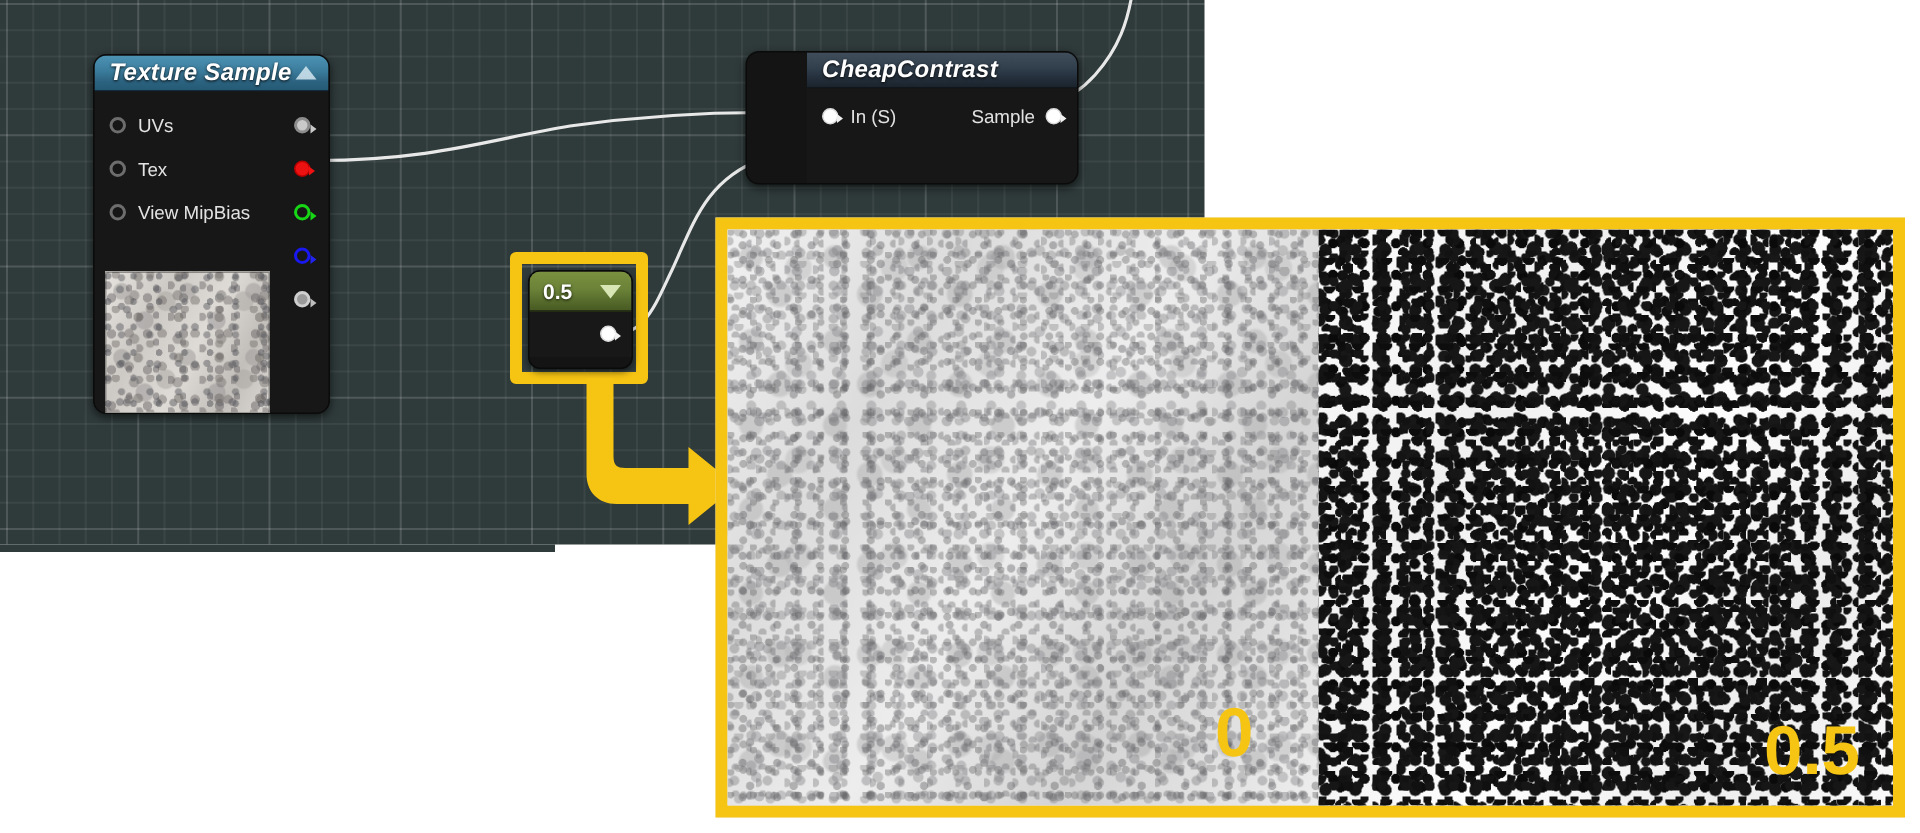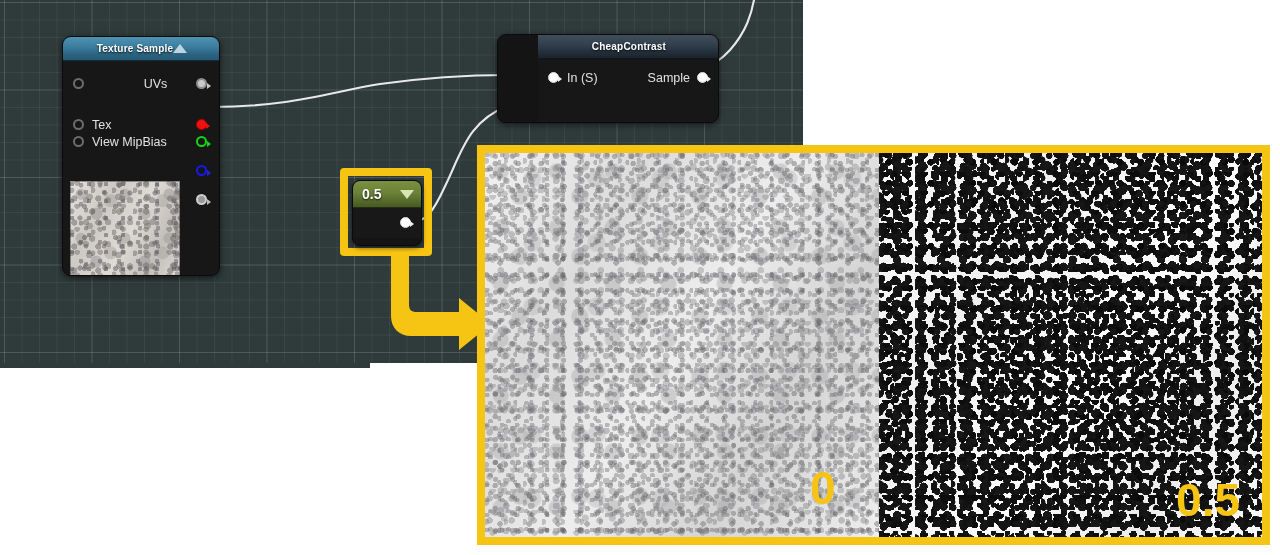--- a/index.html
+++ b/index.html
@@ -50,27 +50,28 @@
     border-radius: 9px;
     background: #141414;
     box-shadow: 0 2px 6px rgba(0,0,0,0.6);
     overflow: hidden;
     border: 1px solid #0b0b0b;
   }
   .node-header {
     height: 23px;
     display: flex;
     align-items: center;
-    justify-content: center;
+    justify-content: space-between;
     padding: 0 8px 0 10px;
     color: #ffffff;
-    font-size: 10px;
+    font-size: 16px;
     font-weight: bold;
     text-shadow: 0 1px 2px rgba(0,0,0,0.9);
     letter-spacing: .2px;
+    font-style: italic;
   }
   .hdr-texture {
     background: linear-gradient(to bottom, #4d93b4 0%, #3b7c9c 45%, #2c6380 75%, #245a74 100%);
     border-bottom: 1px solid #14293a;
   }
   .hdr-contrast {
     background: linear-gradient(to bottom, #404e5c 0%, #33414f 40%, #222d39 78%, #1b242d 100%);
     border-bottom: 1px solid #10161c;
   }
   .collapse-tri {
@@ -289,27 +290,27 @@
     <path d="M664,75 C690,75 712,70 730,50 C746,32 752,14 755,-6" stroke="#e8e8e8" stroke-width="2.1" fill="none"></path>
   </svg>
 
   <div class="node" style="left:62px; top:36px; width:156px; height:238px;">
     <div class="node-header hdr-texture">
       <span>Texture Sample</span>
       <span class="collapse-tri"></span>
     </div>
     <div class="node-body" style="height:214px;">
 
-      <div class="pin-row" style="top:8px;justify-content:center;">
+      <div class="pin-row" style="top:8px;">
         <span class="pin pin-hollow" style="left:10px; top:9px;"></span>
         <span class="pin-label" style="margin-left:29px;">UVs</span>
         <span class="pin pin-gray" style="right:12px; top:9px;"></span>
       </div>
 
-      <div class="pin-row" style="top:20px;">
+      <div class="pin-row" style="top:8px;">
         <span class="pin pin-hollow" style="left:10px; top:9px;"></span>
         <span class="pin-label" style="margin-left:29px;">Tex</span>
         <span class="pin pin-red" style="right:12px; top:9px;"></span>
       </div>
 
       <div class="pin-row" style="top:8px;">
         <span class="pin pin-hollow" style="left:10px; top:9px;"></span>
         <span class="pin-label" style="margin-left:29px;">View MipBias</span>
         <span class="pin pin-green" style="right:12px; top:9px;"></span>
       </div>

